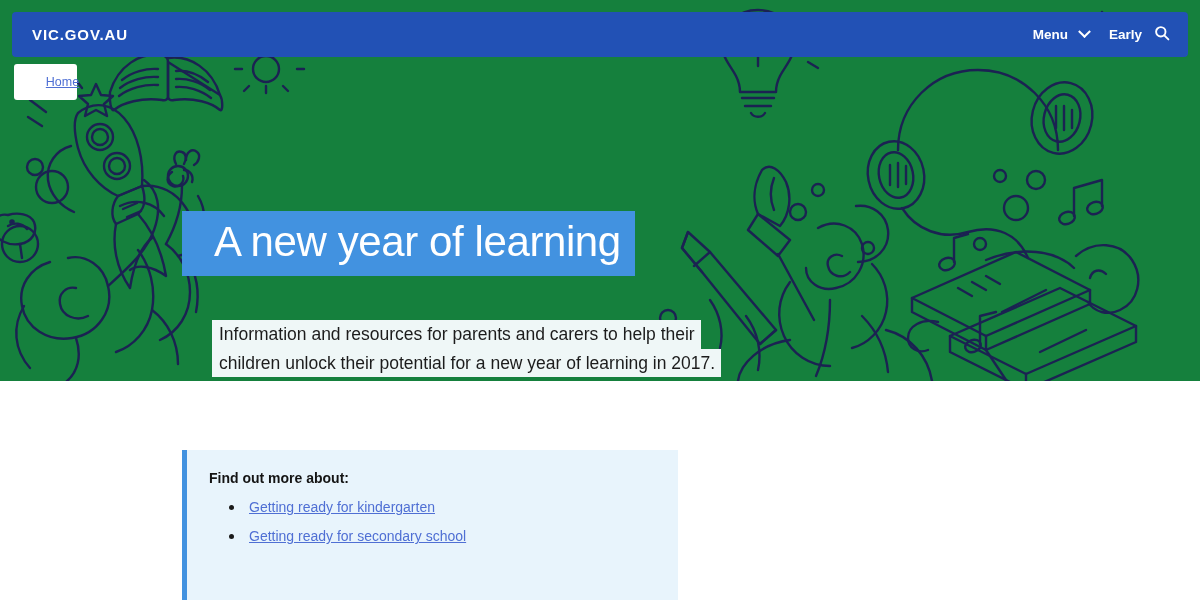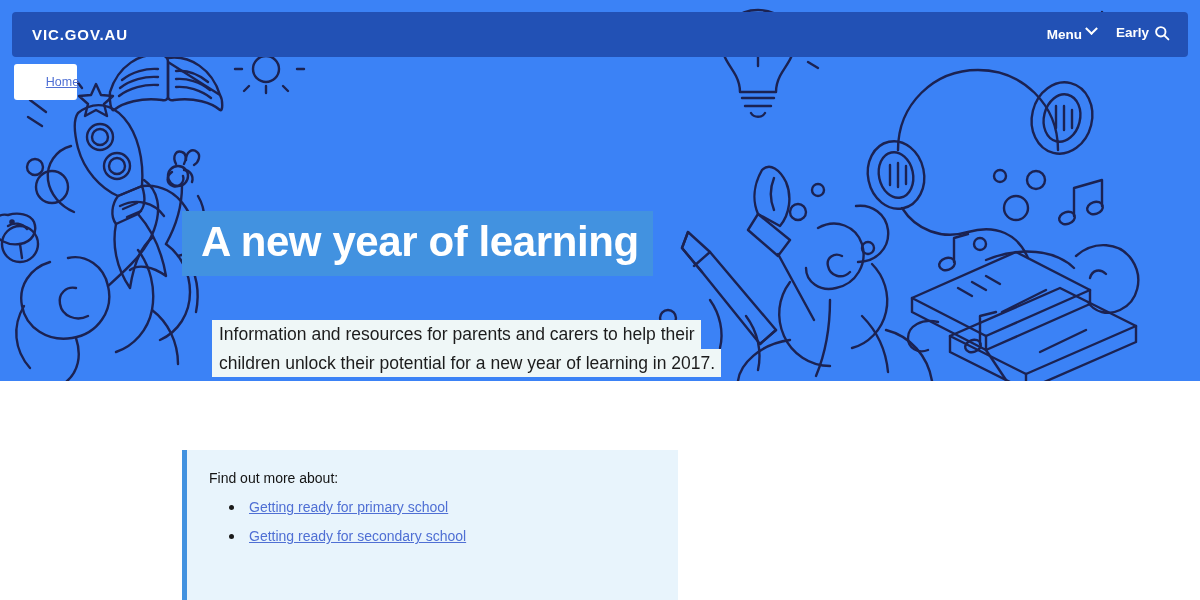--- a/index.html
+++ b/index.html
@@ -15,21 +15,21 @@
     width: 1200px; height: 600px;
     background: #ffffff;
     overflow: hidden;
   }
 
   
   .hero {
     position: absolute;
     left: 0; top: 0;
     width: 1200px; height: 381px;
-    background: #3b82f6;
+    background: #15803d;
     overflow: hidden;
   }
   .hero-art {
     position: absolute;
     top: 0; bottom: 0;
     pointer-events: none;
   }
   .hero-art.left  { left: -10px;  width: 540px; }
   .hero-art.right { right: -10px; width: 560px; }
   .hero-art svg { width: 100%; height: 100%; display: block; }
@@ -54,22 +54,22 @@
   }
   .nav-right {
     margin-left: auto;
     margin-right: 18px;
     display: flex;
     align-items: center;
     gap: 20px;
   }
   .nav-item {
     display: flex;
-    align-items: flex-start;
-    gap: 5px;
+    align-items: center;
+    gap: 12px;
     color: #ffffff;
     font-size: 13.5px;
     font-weight: bold;
     cursor: pointer;
   }
   .chev {
     display: inline-block;
     width: 9px; height: 9px;
     border-right: 2px solid #ffffff;
     border-bottom: 2px solid #ffffff;
@@ -99,23 +99,23 @@
   .hero-text {
     position: absolute;
     left: 182px; top: 183px;
     z-index: 20;
   }
   .hero-title {
     display: inline-block;
     background: #4292e0;
     color: #ffffff;
     font-size: 42px;
-    font-weight: bold;
+    font-weight: normal;
     letter-spacing: -0.4px;
-    padding: 10px 14px 12px 19px;
+    padding: 10px 14px 12px 32px;
     line-height: 1.02;
     white-space: nowrap;
   }
   .hero-sub {
     margin-top: 16px;
     max-width: 640px;
     padding-left: 30px;
   }
   .hero-sub span {
     display: table;
@@ -132,21 +132,21 @@
     left: 182px; top: 450px;
     width: 496px;
     min-height: 150px;
     background: #e8f4fc;
     border-left: 5px solid #4292e0;
     padding: 20px 24px 18px 22px;
     z-index: 10;
   }
   .info-title {
     font-size: 14px;
-    font-weight: normal;
+    font-weight: bold;
     color: #141414;
     margin: 0 0 14px 0;
   }
   .info-list {
     margin: 0;
     padding-left: 40px;
     list-style: none;
   }
   .info-list li {
     position: relative;
@@ -399,21 +399,21 @@
         <span>Information and resources for parents and carers to help their</span>
         <span>children unlock their potential for a new year of learning in 2017.</span>
       </div>
     </div>
   </div>
 
   <div class="info-box">
     <p class="info-title">Find out more about:</p>
     <ul class="info-list">
       <li>
-        <a href="#">Getting ready for primary school</a>
+        <a href="#">Getting ready for kindergarten</a>
       </li>
       <li>
         <a href="#">Getting ready for secondary school</a>
       </li>
     </ul>
   </div>
 
 </div>
 
 </body></html>

